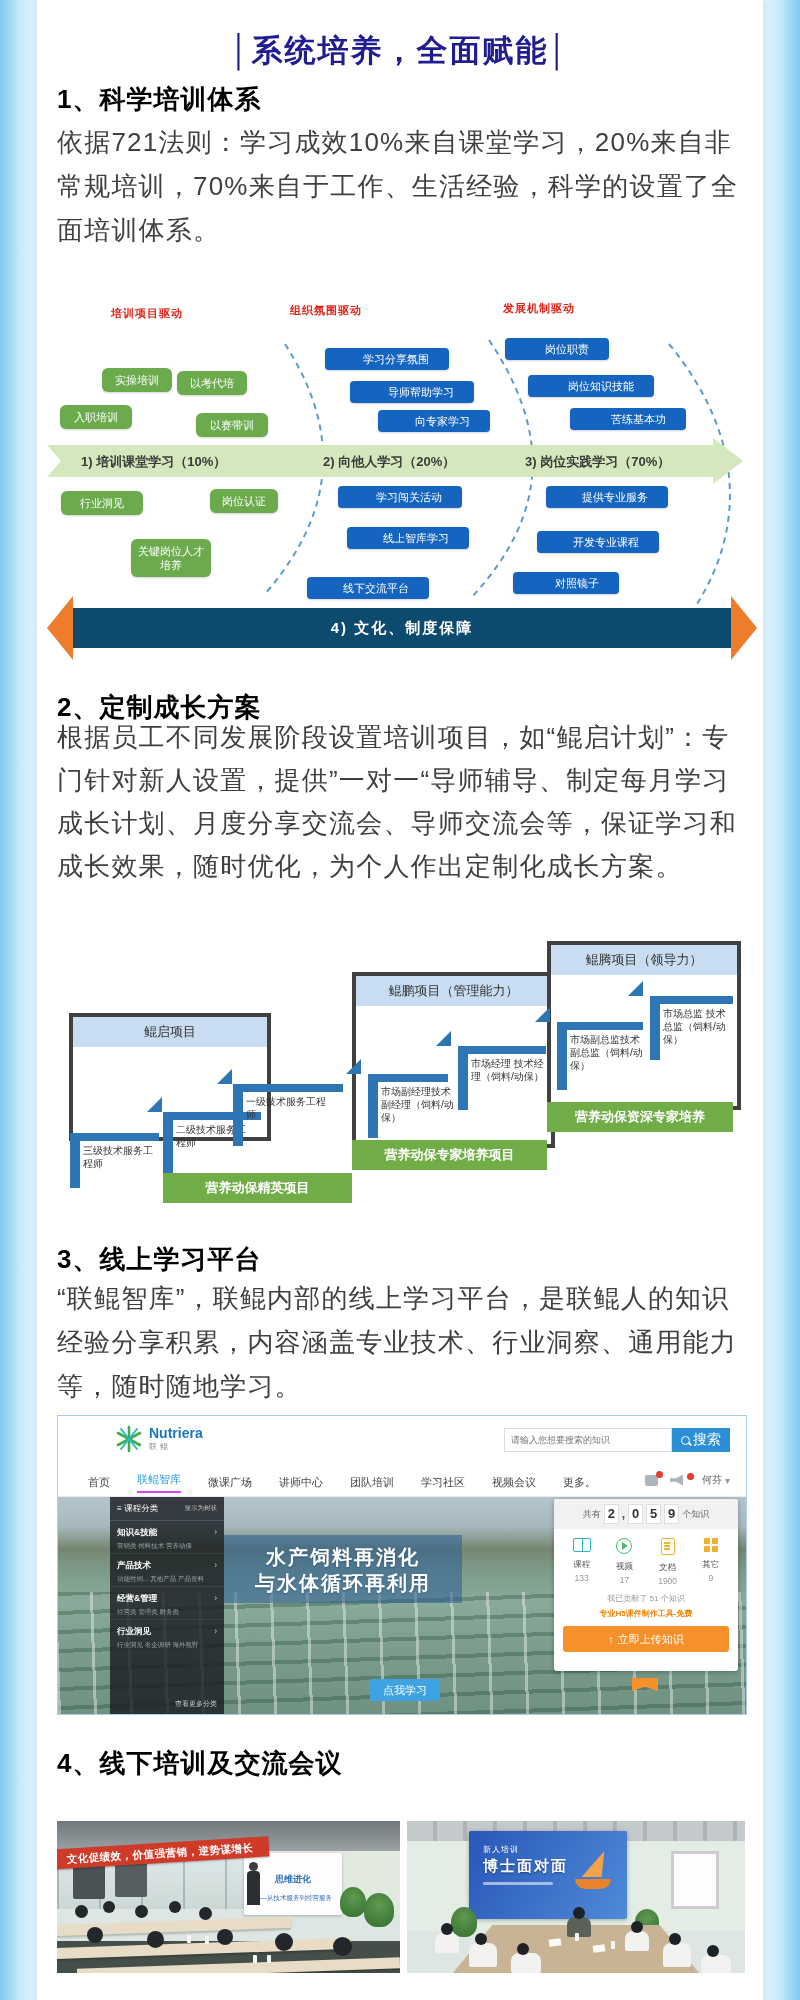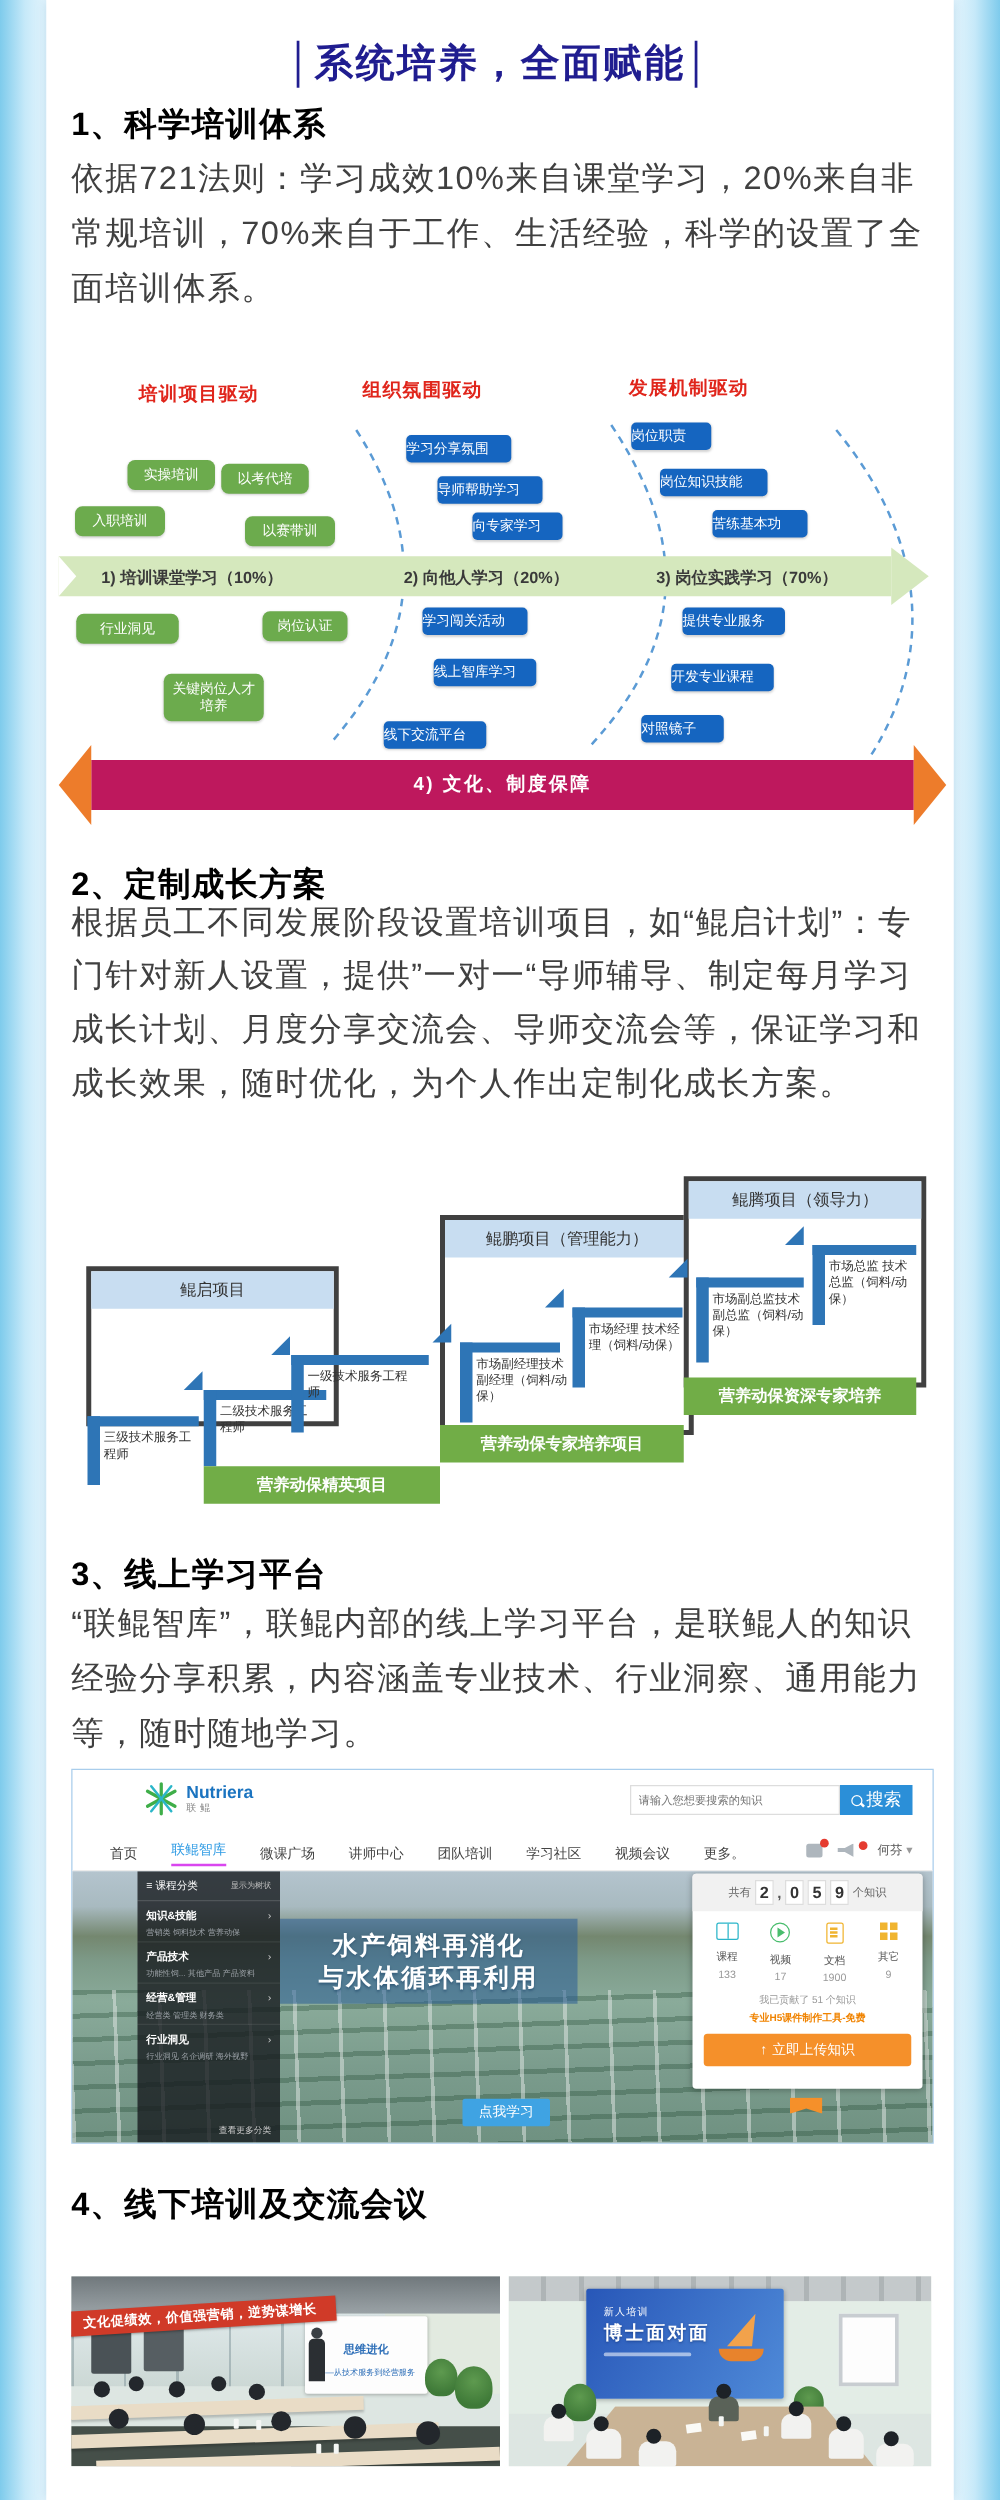--- a/index.html
+++ b/index.html
@@ -9,28 +9,28 @@
     background:linear-gradient(90deg,#7ecbec 0%,#c6e9f9 2.5%,#e4f5fd 4.5%,#eff9fe 6%,#eff9fe 94%,#e4f5fd 95.5%,#c6e9f9 97.5%,#7ecbec 100%);
   }
   .content{position:absolute;left:37px;top:0;width:726px;height:2000px;background:#ffffff;box-shadow:0 0 8px rgba(110,170,205,.35);}
   .main-title{position:absolute;top:30px;left:0;width:100%;text-align:center;font-size:31px;font-weight:bold;color:#201d90;letter-spacing:2px;}
   .sec-h{position:absolute;left:20px;font-size:26px;font-weight:bold;color:#000000;letter-spacing:1px;}
   .body-p{position:absolute;left:20px;width:694px;font-size:26px;color:#404040;line-height:44px;letter-spacing:1.2px;}
 
   
   .dg{position:absolute;left:10px;top:292px;width:710px;height:372px;}
   .dg svg.arcs{position:absolute;left:0;top:0;}
-  .rhead{position:absolute;font-size:15px;font-weight:bold;color:#e0251b;letter-spacing:1px;}
+  .rhead{position:absolute;font-size:11px;font-weight:bold;color:#e0251b;letter-spacing:1px;}
   .gbox{position:absolute;background:#6cab4d;color:#fff;font-size:11px;text-align:center;border-radius:6px;padding:5px 4px;line-height:14px;box-shadow:0 1px 2px rgba(0,0,0,.18);}
-  .bbox{position:absolute;background:#1565c0;color:#fff;font-size:11px;text-align:left;border-radius:4px;padding:4px 0;line-height:14px;box-shadow:0 1px 2px rgba(0,0,0,.18);}
+  .bbox{position:absolute;background:#1565c0;color:#fff;font-size:11px;text-align:right;border-radius:4px;padding:4px 20px;line-height:14px;box-shadow:0 1px 2px rgba(0,0,0,.18);}
   .band{position:absolute;left:0;top:153px;width:666px;height:32px;background:#d5e8bd;}
   .band::before{content:"";position:absolute;left:0;top:0;border-top:16px solid transparent;border-bottom:16px solid transparent;border-left:14px solid #fff;}
   .band-arrow{position:absolute;left:666px;top:146px;width:0;height:0;border-top:23px solid transparent;border-bottom:23px solid transparent;border-left:30px solid #d5e8bd;}
   .band-t{position:absolute;top:8px;font-size:13px;font-weight:bold;color:#3a3a3a;}
-  .oarrow{position:absolute;left:26px;top:316px;width:658px;height:40px;background:#be185d;}
+  .oarrow{position:absolute;left:26px;top:316px;width:658px;height:40px;background:#0c4a6e;}
   .oarrow::before{content:"";position:absolute;left:-26px;top:-12px;border-top:32px solid transparent;border-bottom:32px solid transparent;border-right:26px solid #ed7c2b;}
   .oarrow::after{content:"";position:absolute;right:-26px;top:-12px;border-top:32px solid transparent;border-bottom:32px solid transparent;border-left:26px solid #ed7c2b;}
   .oarrow span{display:block;text-align:center;line-height:40px;color:#fff;font-size:15px;font-weight:bold;letter-spacing:2px;}
 
   
   .ld{position:absolute;left:10px;top:930px;width:710px;height:290px;}
   .lpanel{position:absolute;background:#fff;border:4px solid #404040;}
   .lhead{height:30px;background:#c8ddf1;font-size:13px;color:#333;text-align:center;line-height:30px;}
   .lgreen{position:absolute;background:#71ad47;color:#fff;font-weight:bold;font-size:13px;text-align:center;line-height:30px;height:30px;}
   .step{position:absolute;}

